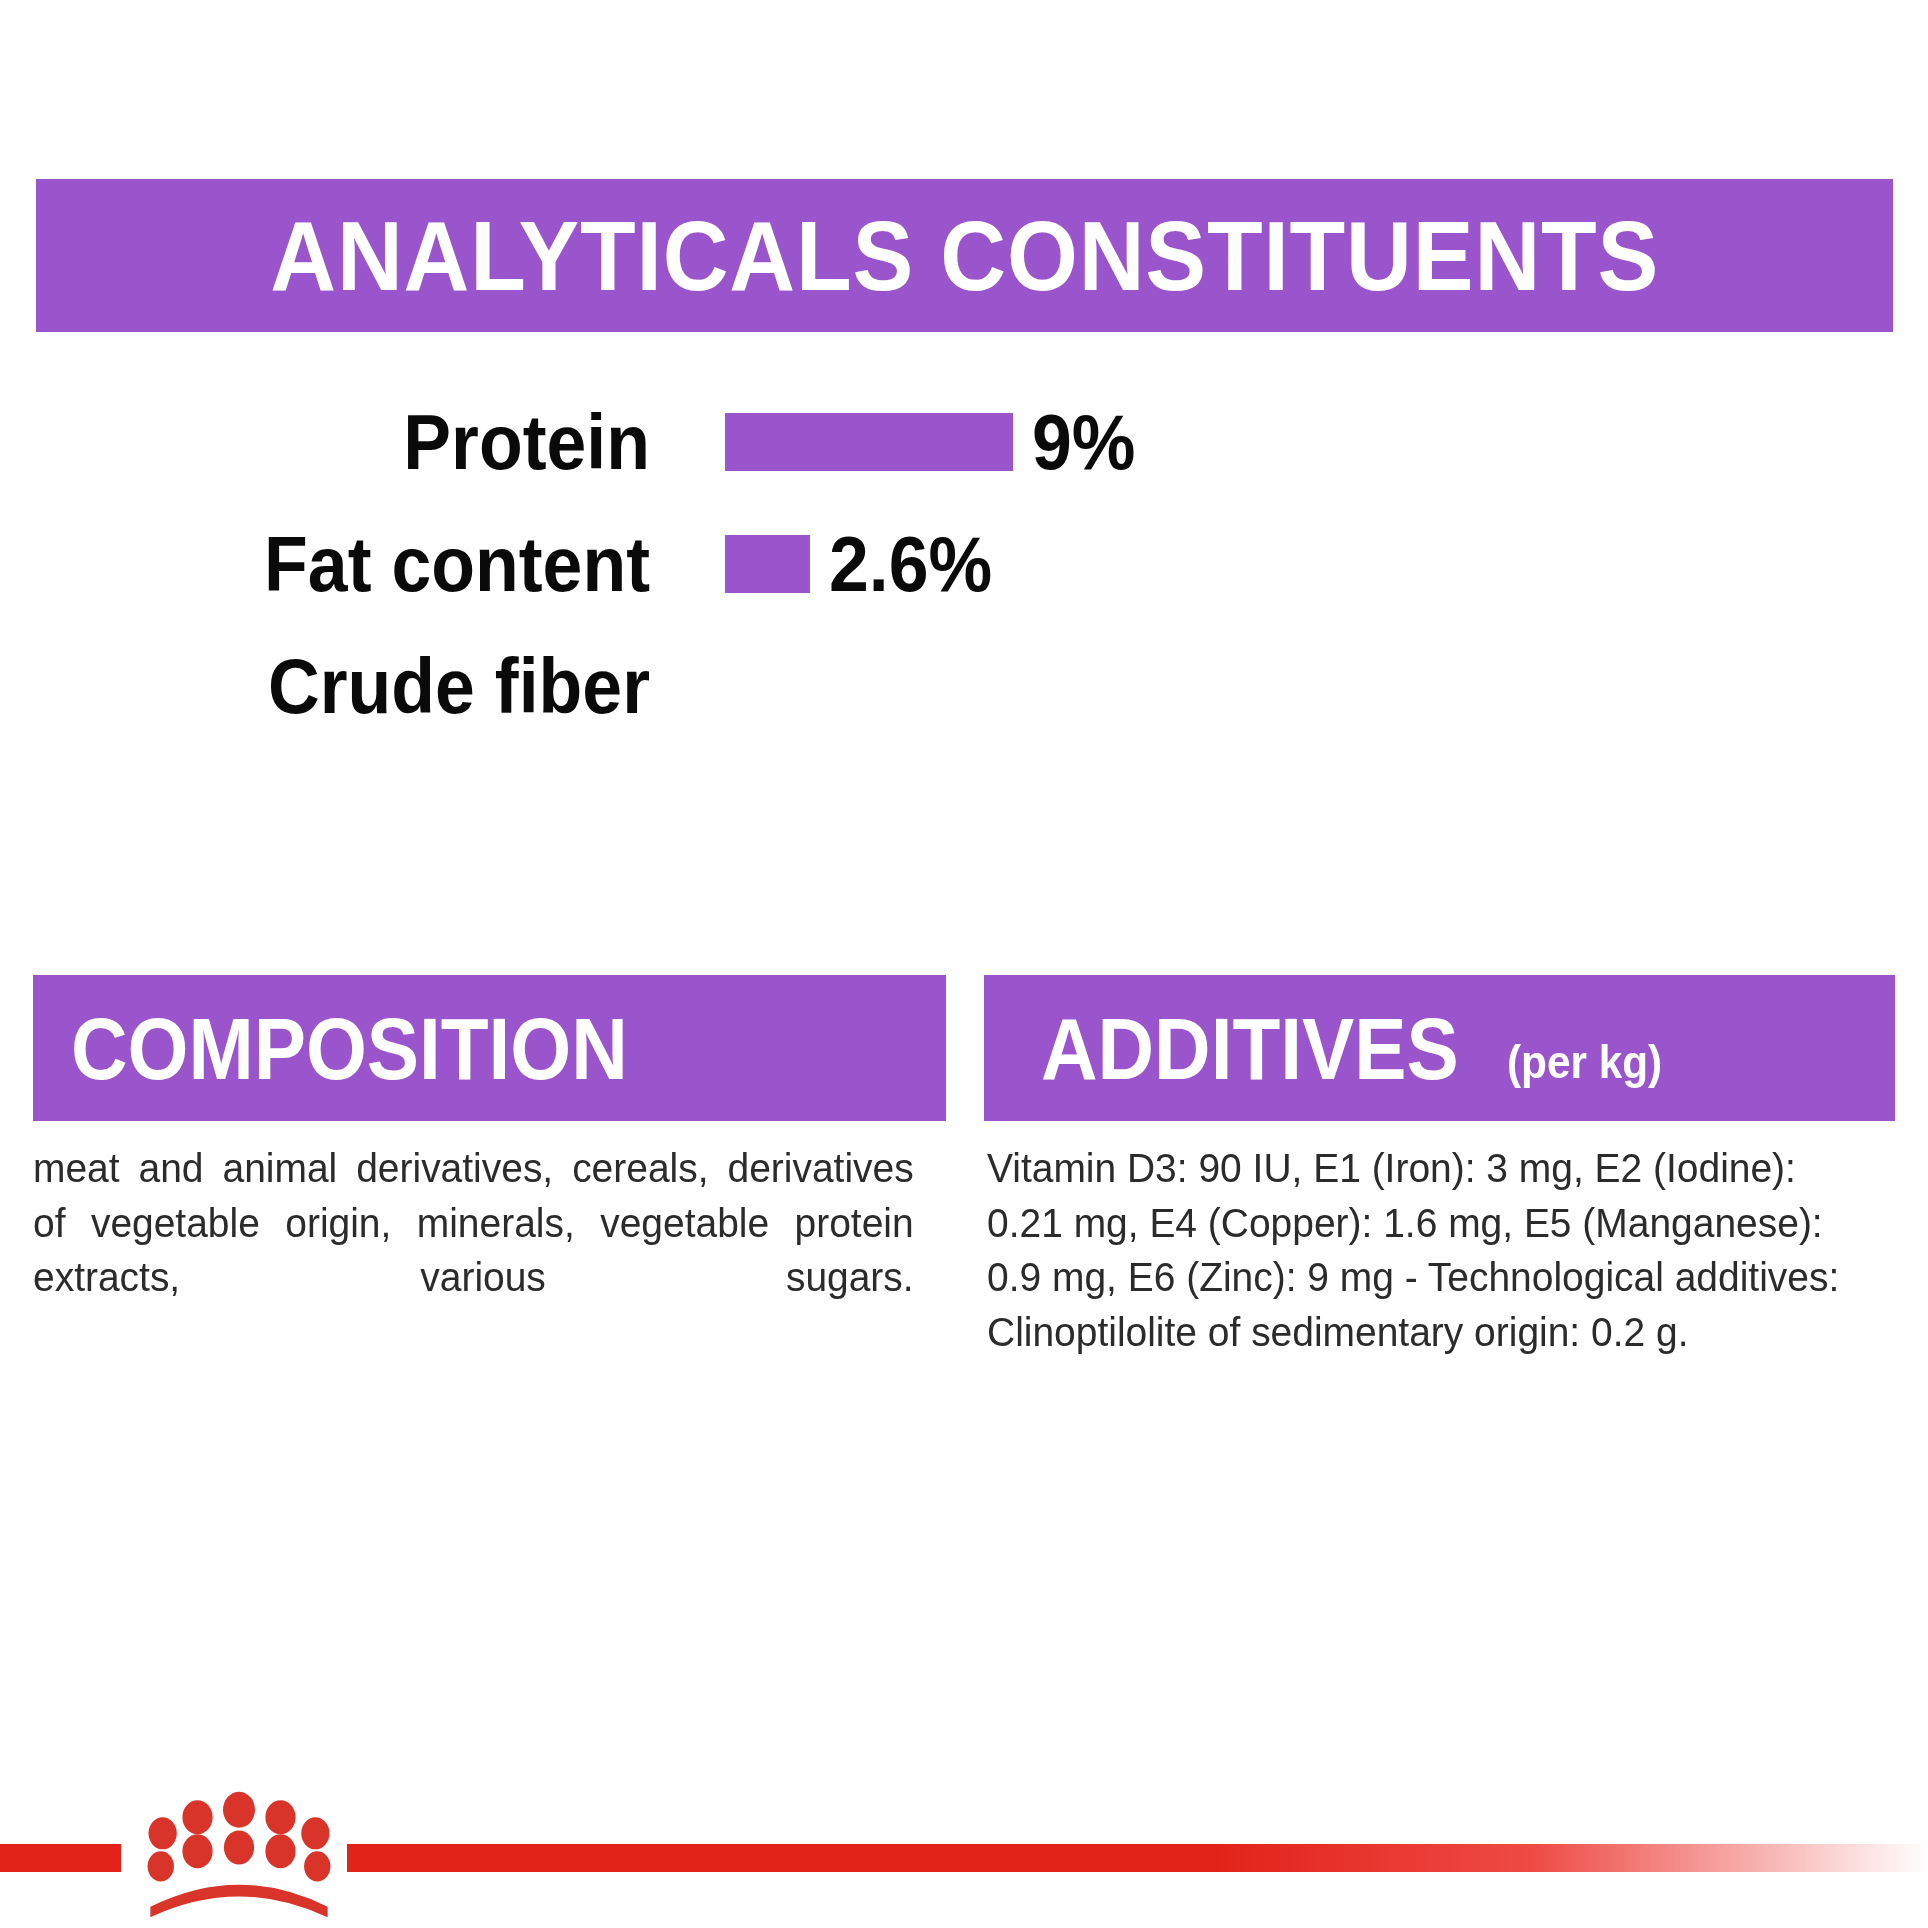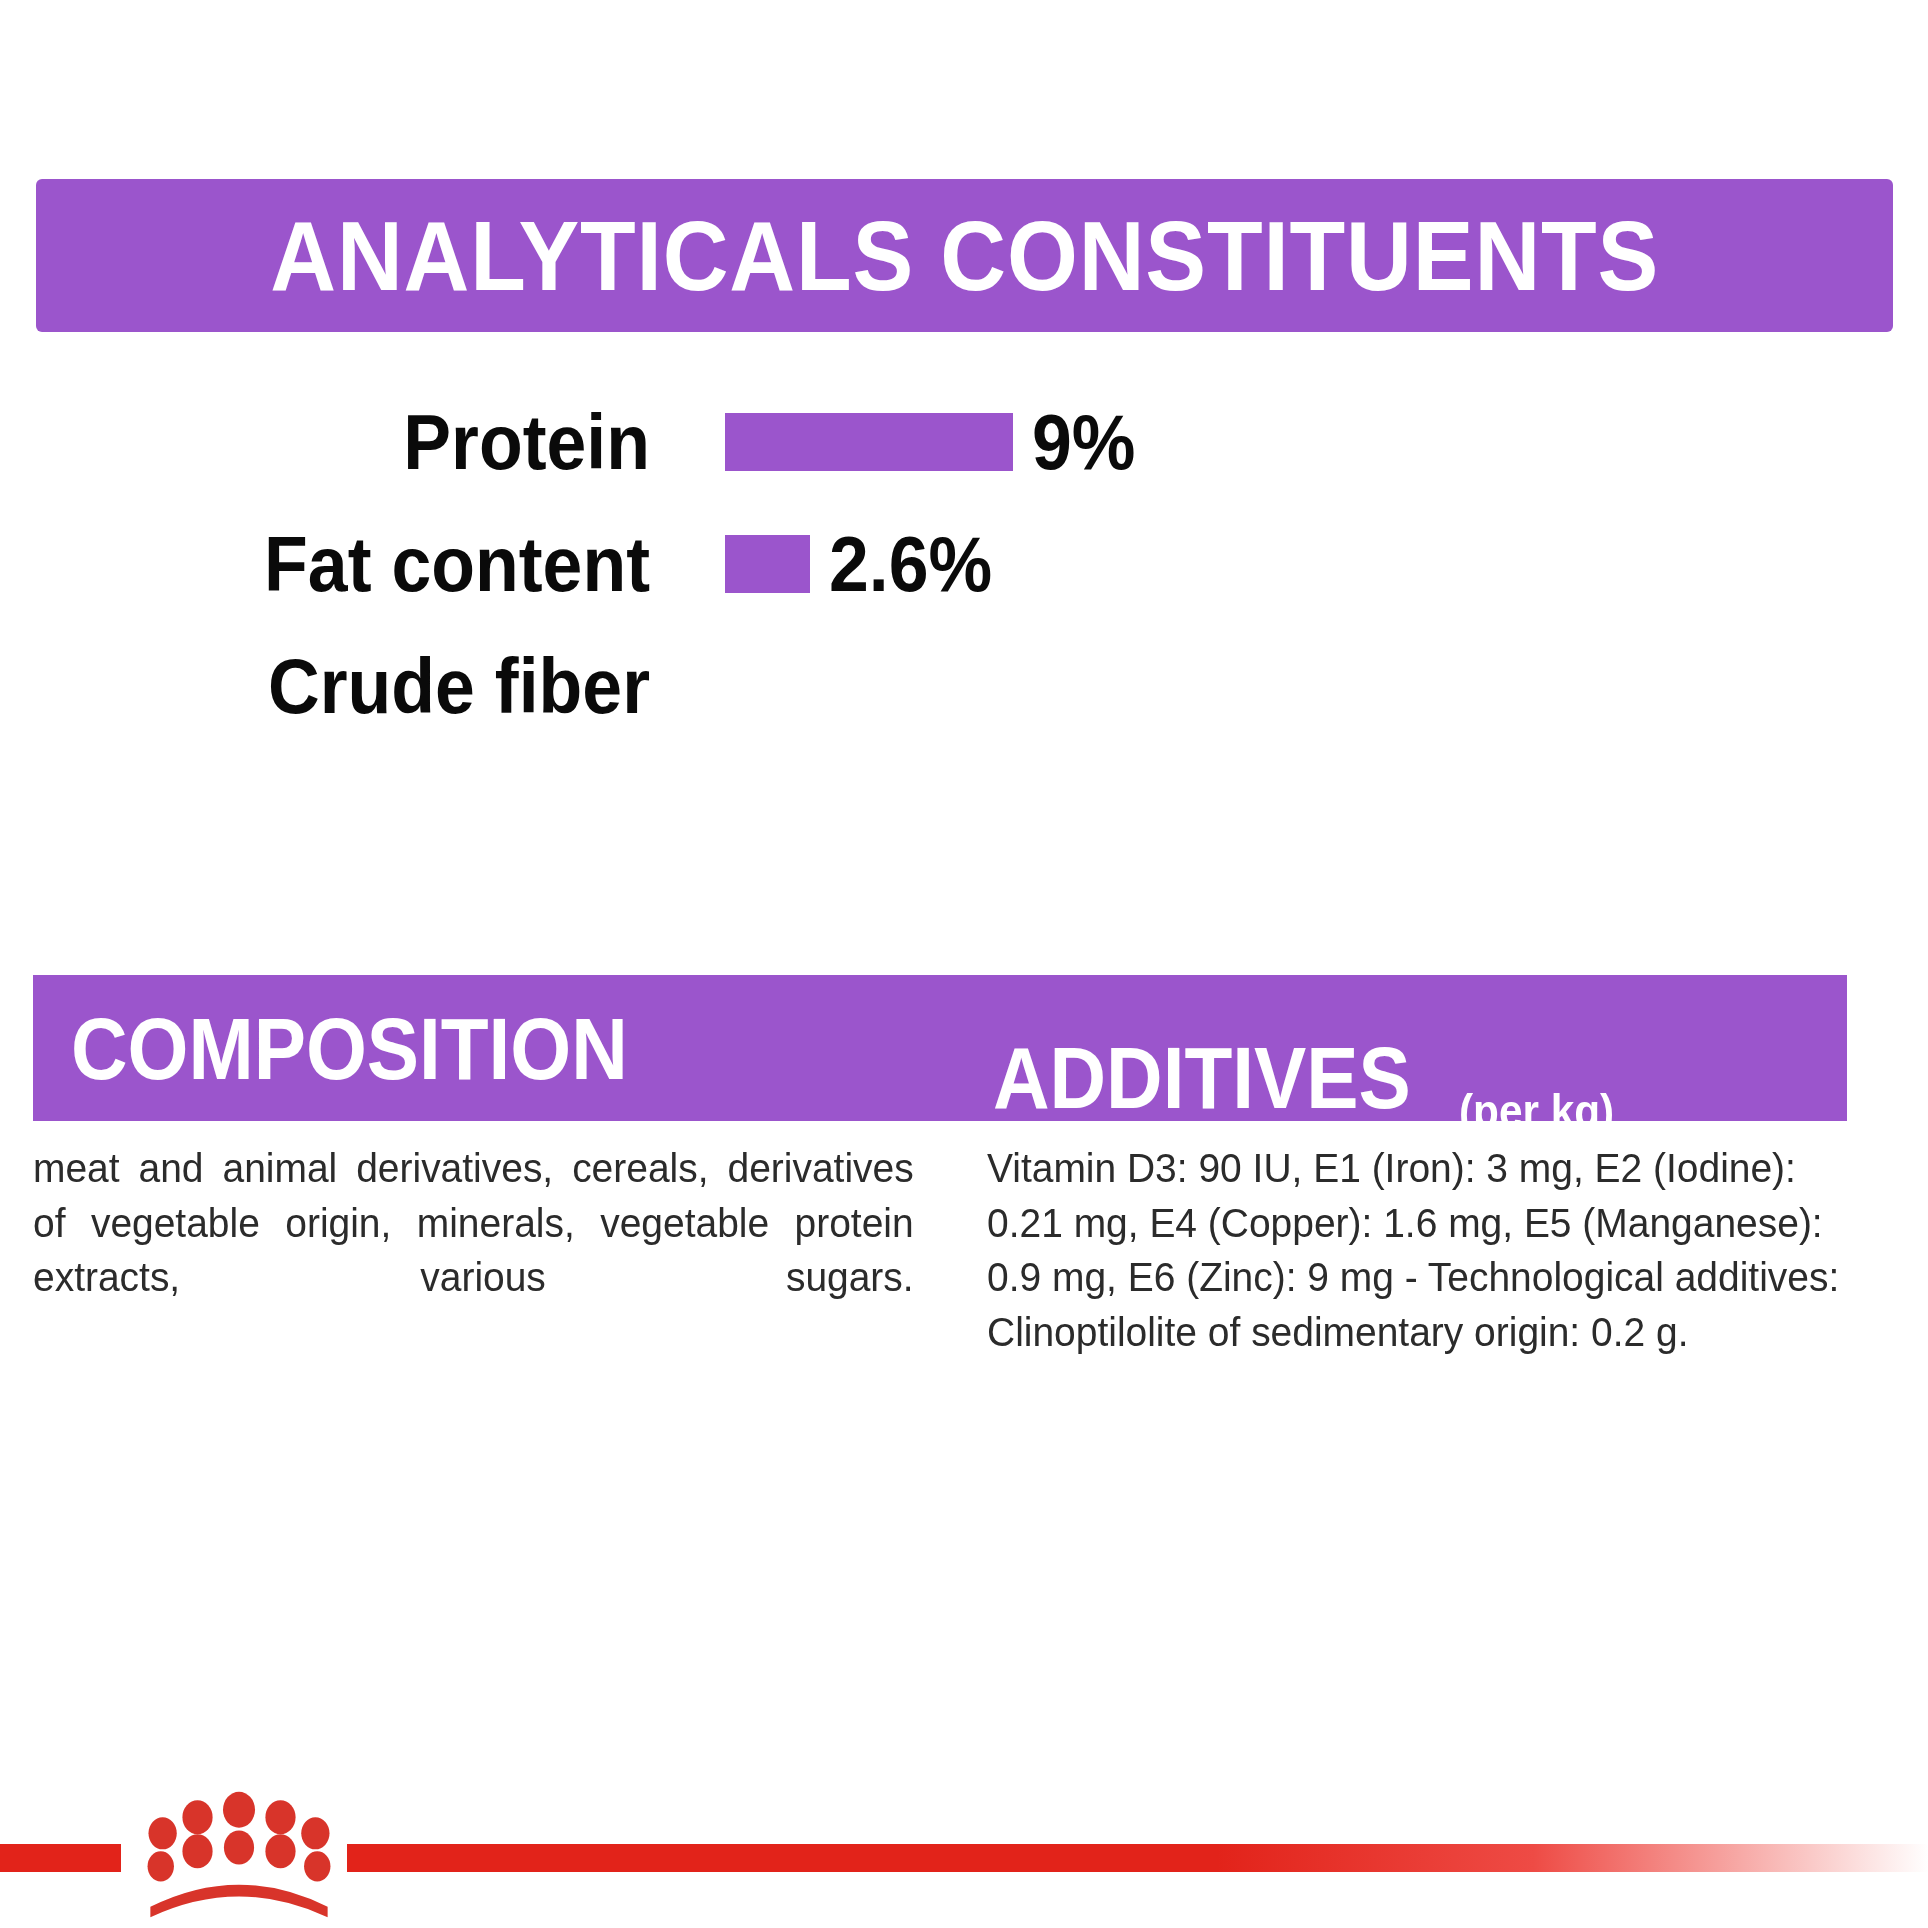--- a/index.html
+++ b/index.html
@@ -23,46 +23,44 @@
     display: flex;
     align-items: center;
     box-sizing: border-box;
   }
   #main-banner {
     left: 36px;
     top: 179px;
     width: 1857px;
     height: 153px;
     justify-content: center;
-    border-radius: 6px;
   }
   #main-banner .banner-title {
     color: #ffffff;
     font-size: 98px;
     font-weight: bold;
     letter-spacing: 0.9px;
     transform: scaleX(0.93);
     white-space: nowrap;
     line-height: 1;
   }
 
   #composition-banner {
     left: 33px;
     top: 975px;
     width: 913px;
     height: 146px;
     padding-left: 38px;
   }
   #additives-banner {
-    left: 936px;
+    left: 984px;
     top: 975px;
     width: 911px;
     height: 146px;
     padding-left: 57px;
-    align-items: flex-end;
   }
   .section-title {
     color: #ffffff;
     font-size: 87px;
     font-weight: bold;
     transform: scaleX(0.9);
     transform-origin: left center;
     white-space: nowrap;
     line-height: 1;
   }

